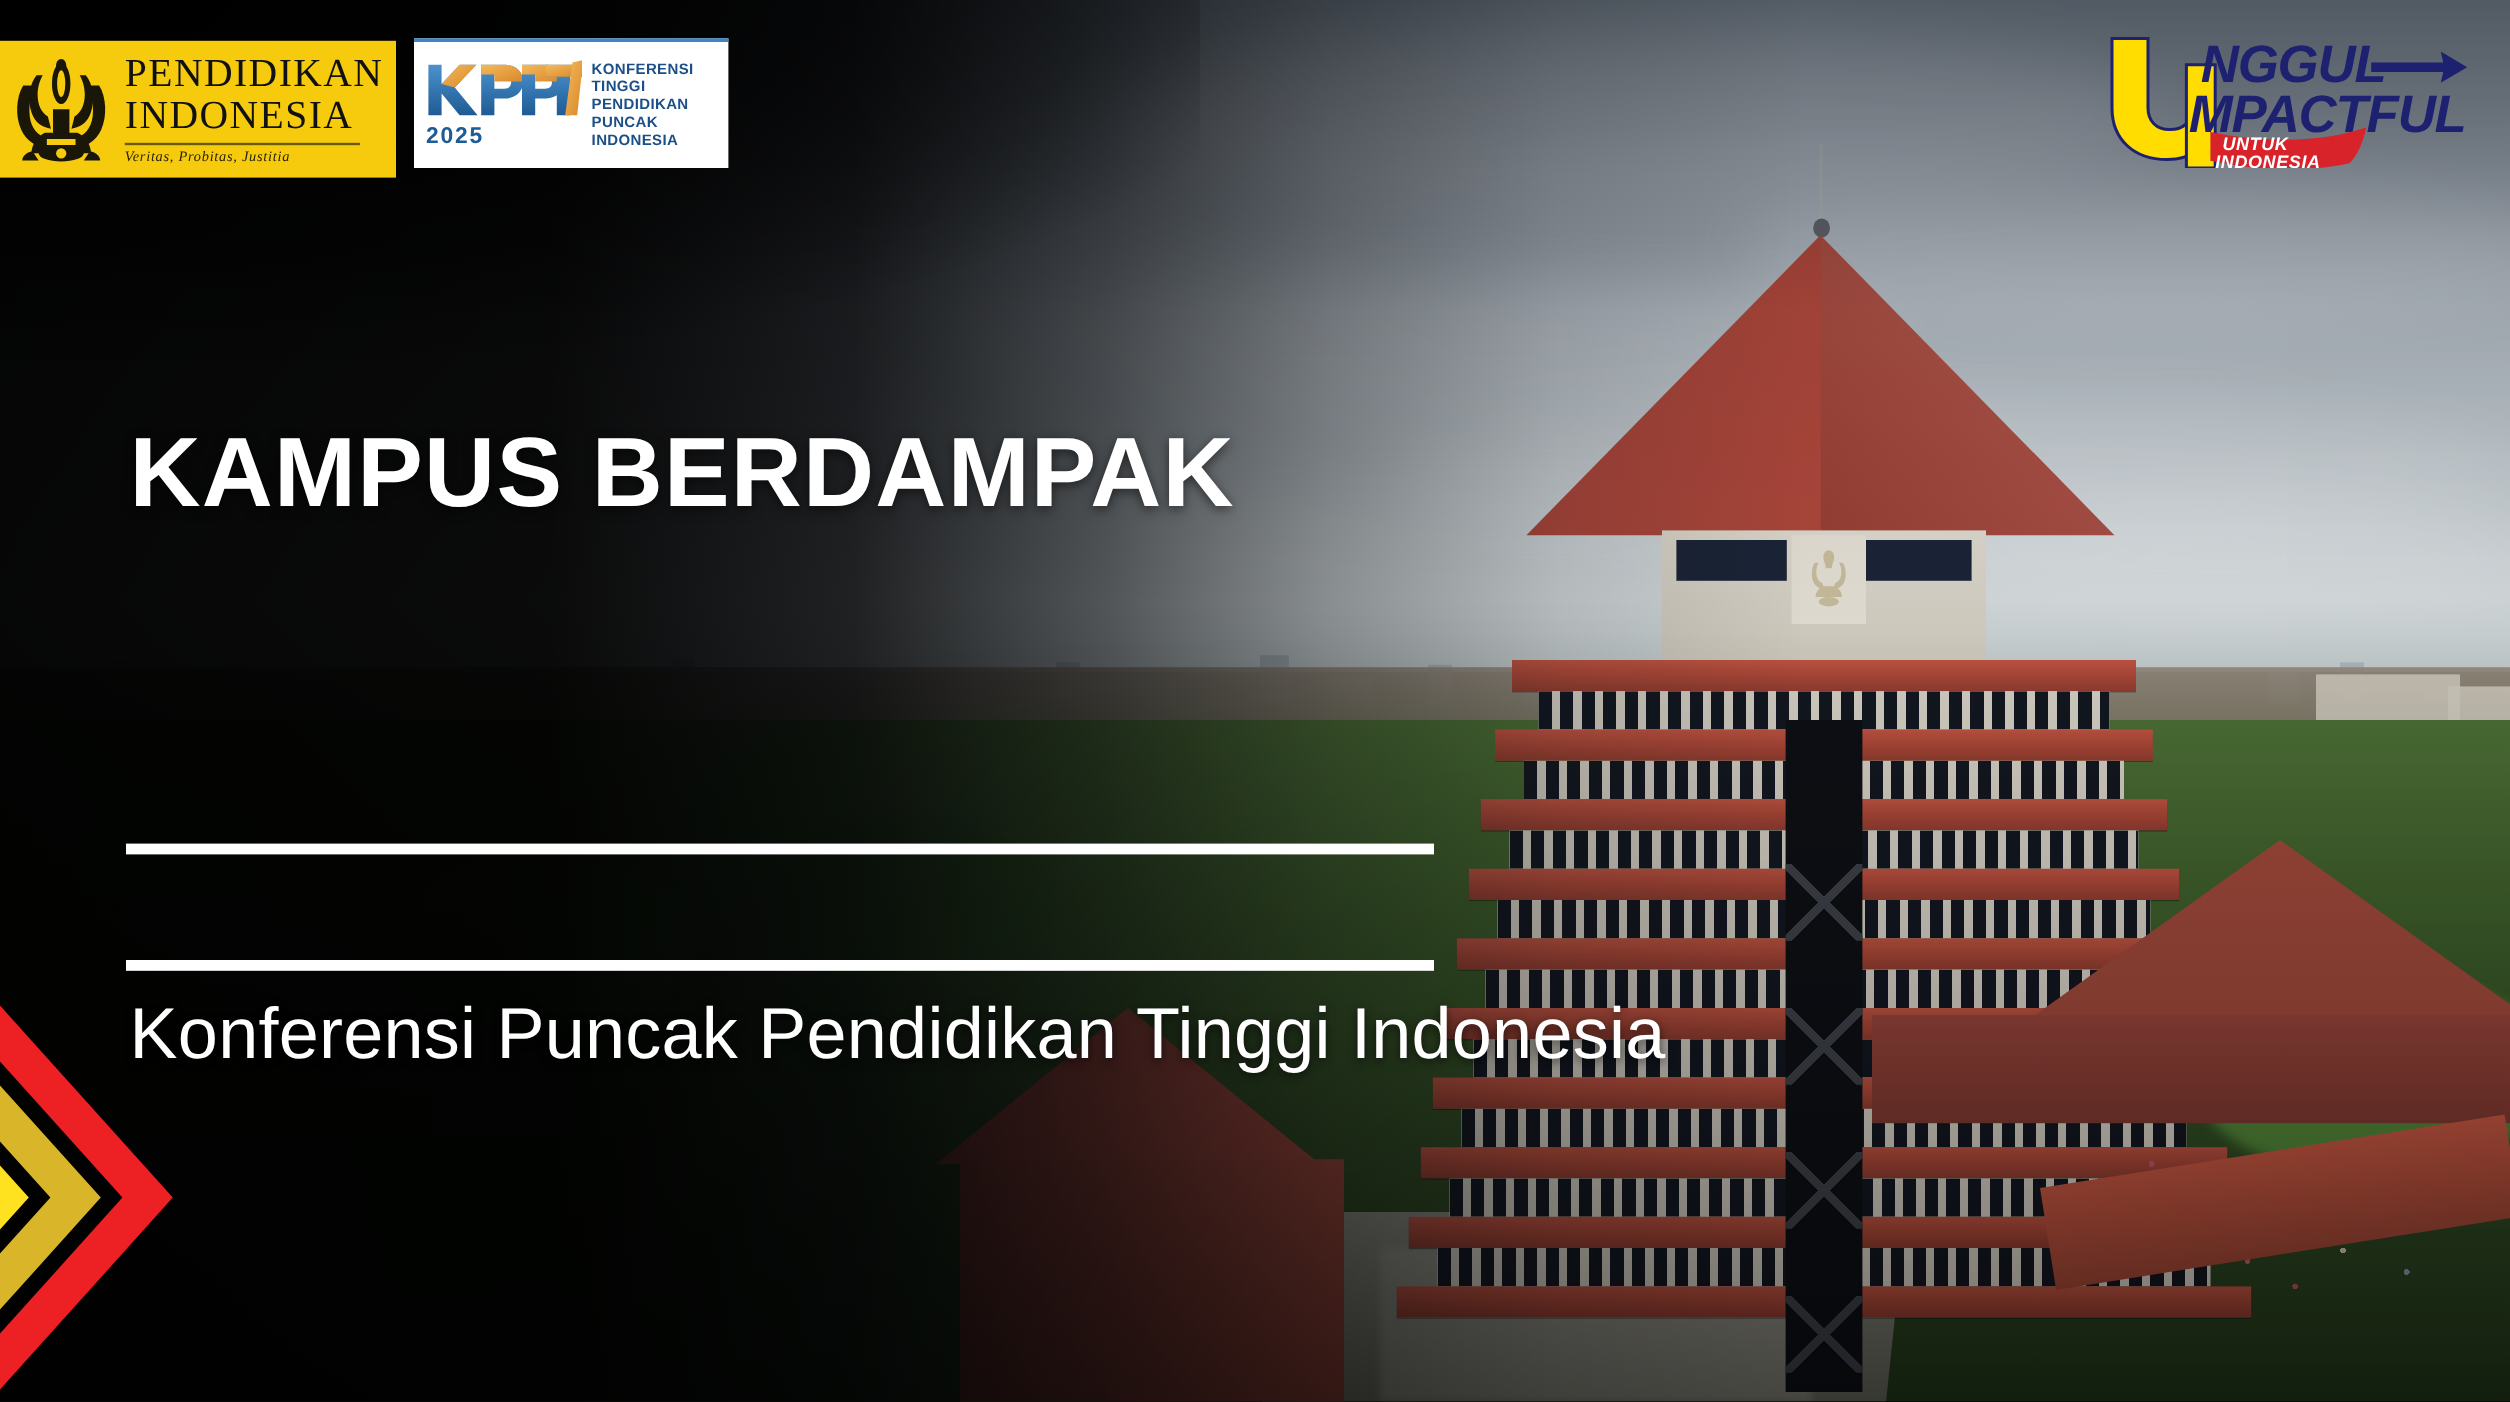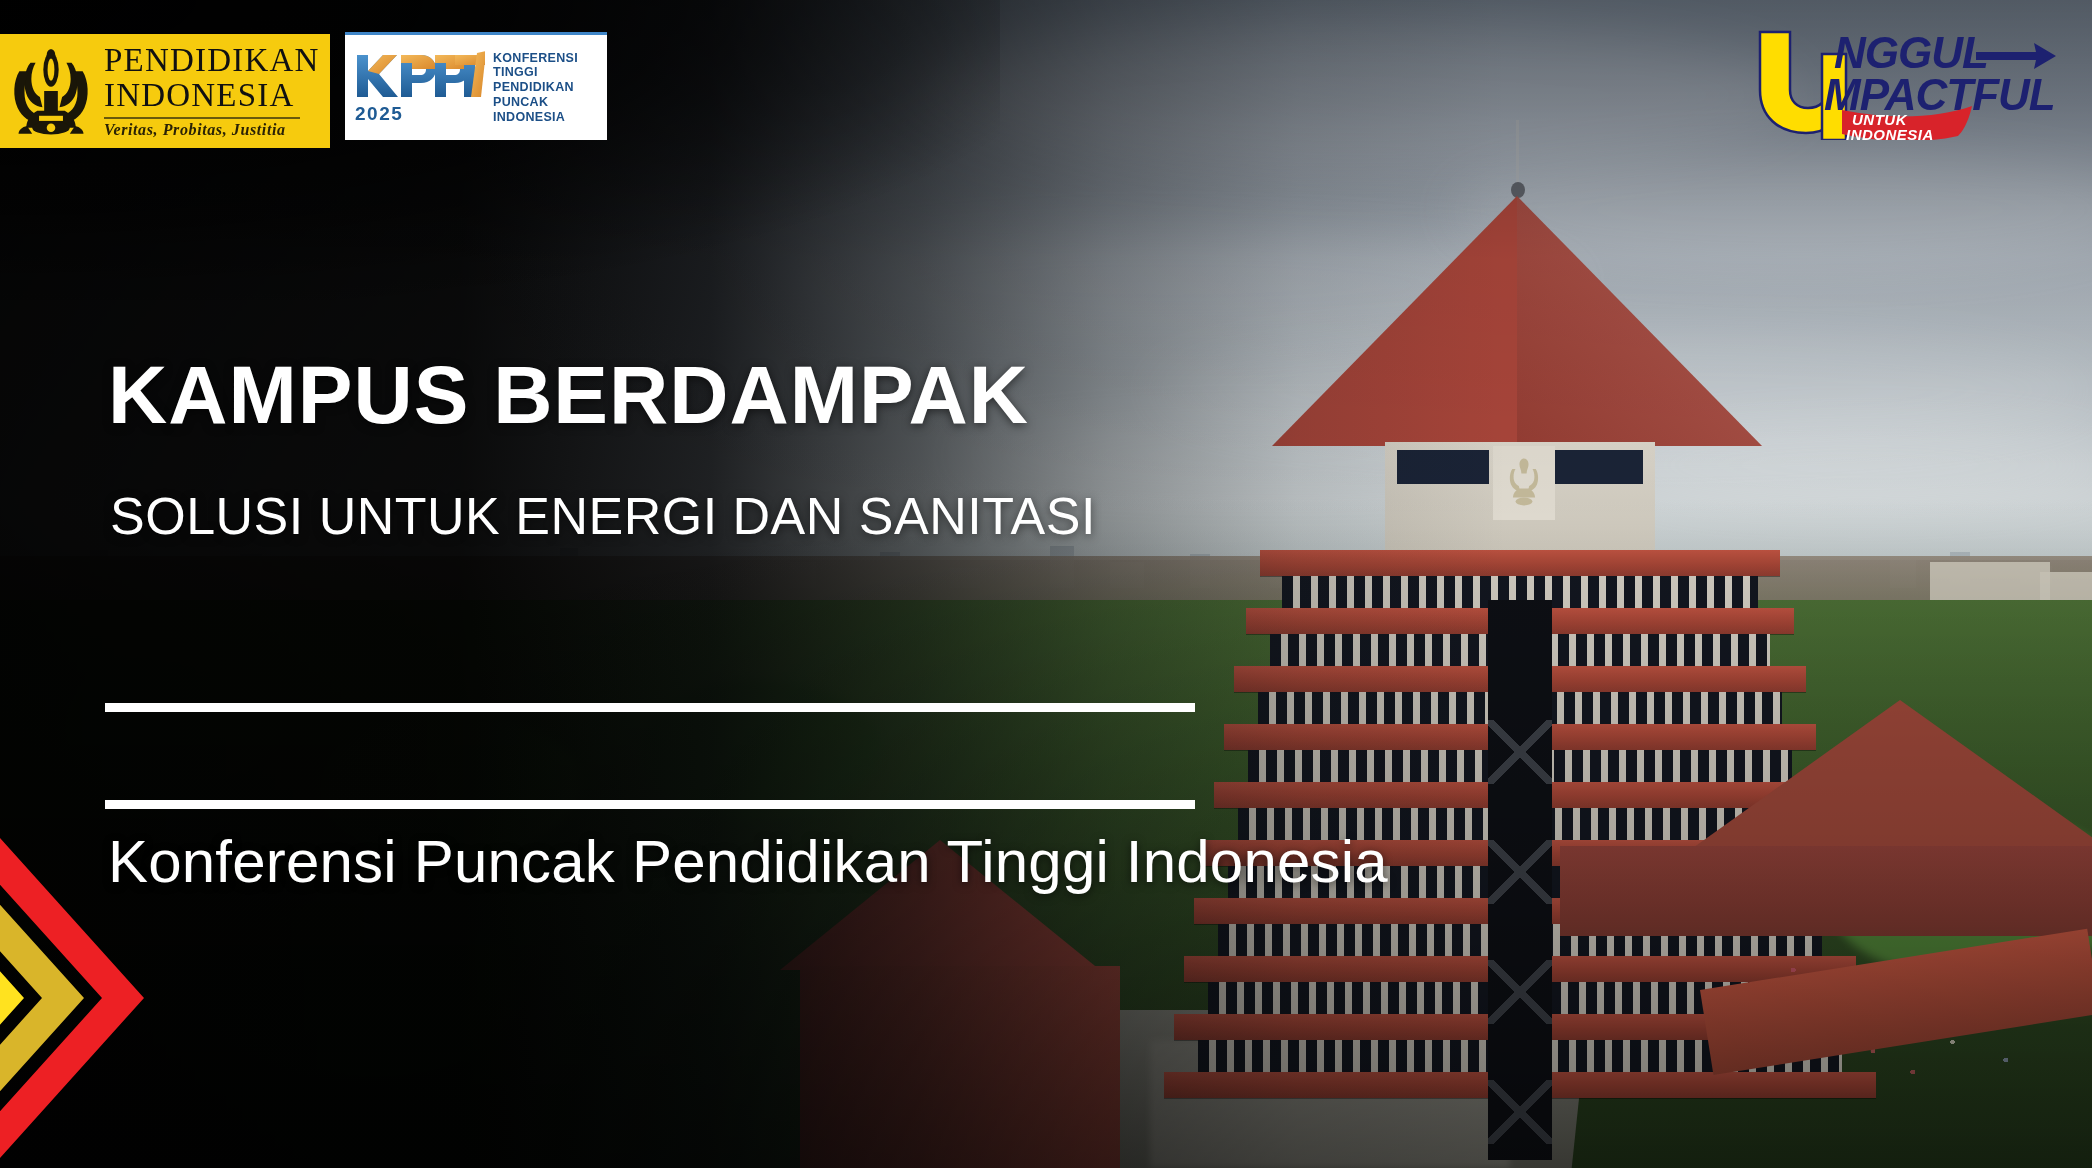--- a/index.html
+++ b/index.html
@@ -336,24 +336,23 @@
     font-family: "Liberation Serif", serif;
     font-weight: 400;
     font-size: 33px;
     letter-spacing: 1.2px;
   }
   .ui-line2 { margin-top: 2px; }
   .ui-rule { height: 1.5px; background: #6a5a0b; margin: 5px 0 3px 0; width: 196px; }
   .ui-motto {
     font-family: "Liberation Serif", serif;
     font-style: italic;
-    font-size: 16px;
+    font-size: 12px;
     letter-spacing: .6px;
     color: #2a2205;
-    font-weight: bold;
   }
 
   .logo-kppti {
     position: absolute;
     left: 345px; top: 32px;
     width: 262px; height: 108px;
     background: #ffffff;
     border-top: 3px solid #3f86c8;
     box-sizing: border-box;
     display: flex;
@@ -695,21 +694,20 @@
 
       <path d="M96 96c48 10 96 8 130-4-4 18-10 26-14 30-36 8-80 6-116-2z" fill="#D8232A"></path>
       <g fill="#ffffff" font-family="Liberation Sans, sans-serif" font-weight="700" font-style="italic">
         <text x="106" y="111" font-size="15" letter-spacing=".5">UNTUK</text>
         <text x="100" y="126" font-size="15" letter-spacing=".5">INDONESIA</text>
       </g>
     </svg>
   </div>
 
   <div class="title">KAMPUS BERDAMPAK</div>
-  <div class="subtitle">SOLUSI UNTUK ENERGI DAN SANITASI</div>
 
   <div class="rule rule-top"></div>
   <div class="rule rule-bottom"></div>
   <div class="event">Konferensi Puncak Pendidikan Tinggi Indonesia</div>
 
   <div class="chevrons">
     <svg width="270" height="360" viewBox="0 0 270 360">
 
       <path d="M-60 10 L102 190 L-60 370 L-18 370 L144 190 L-18 10 Z" fill="#ED2024"></path>
 

